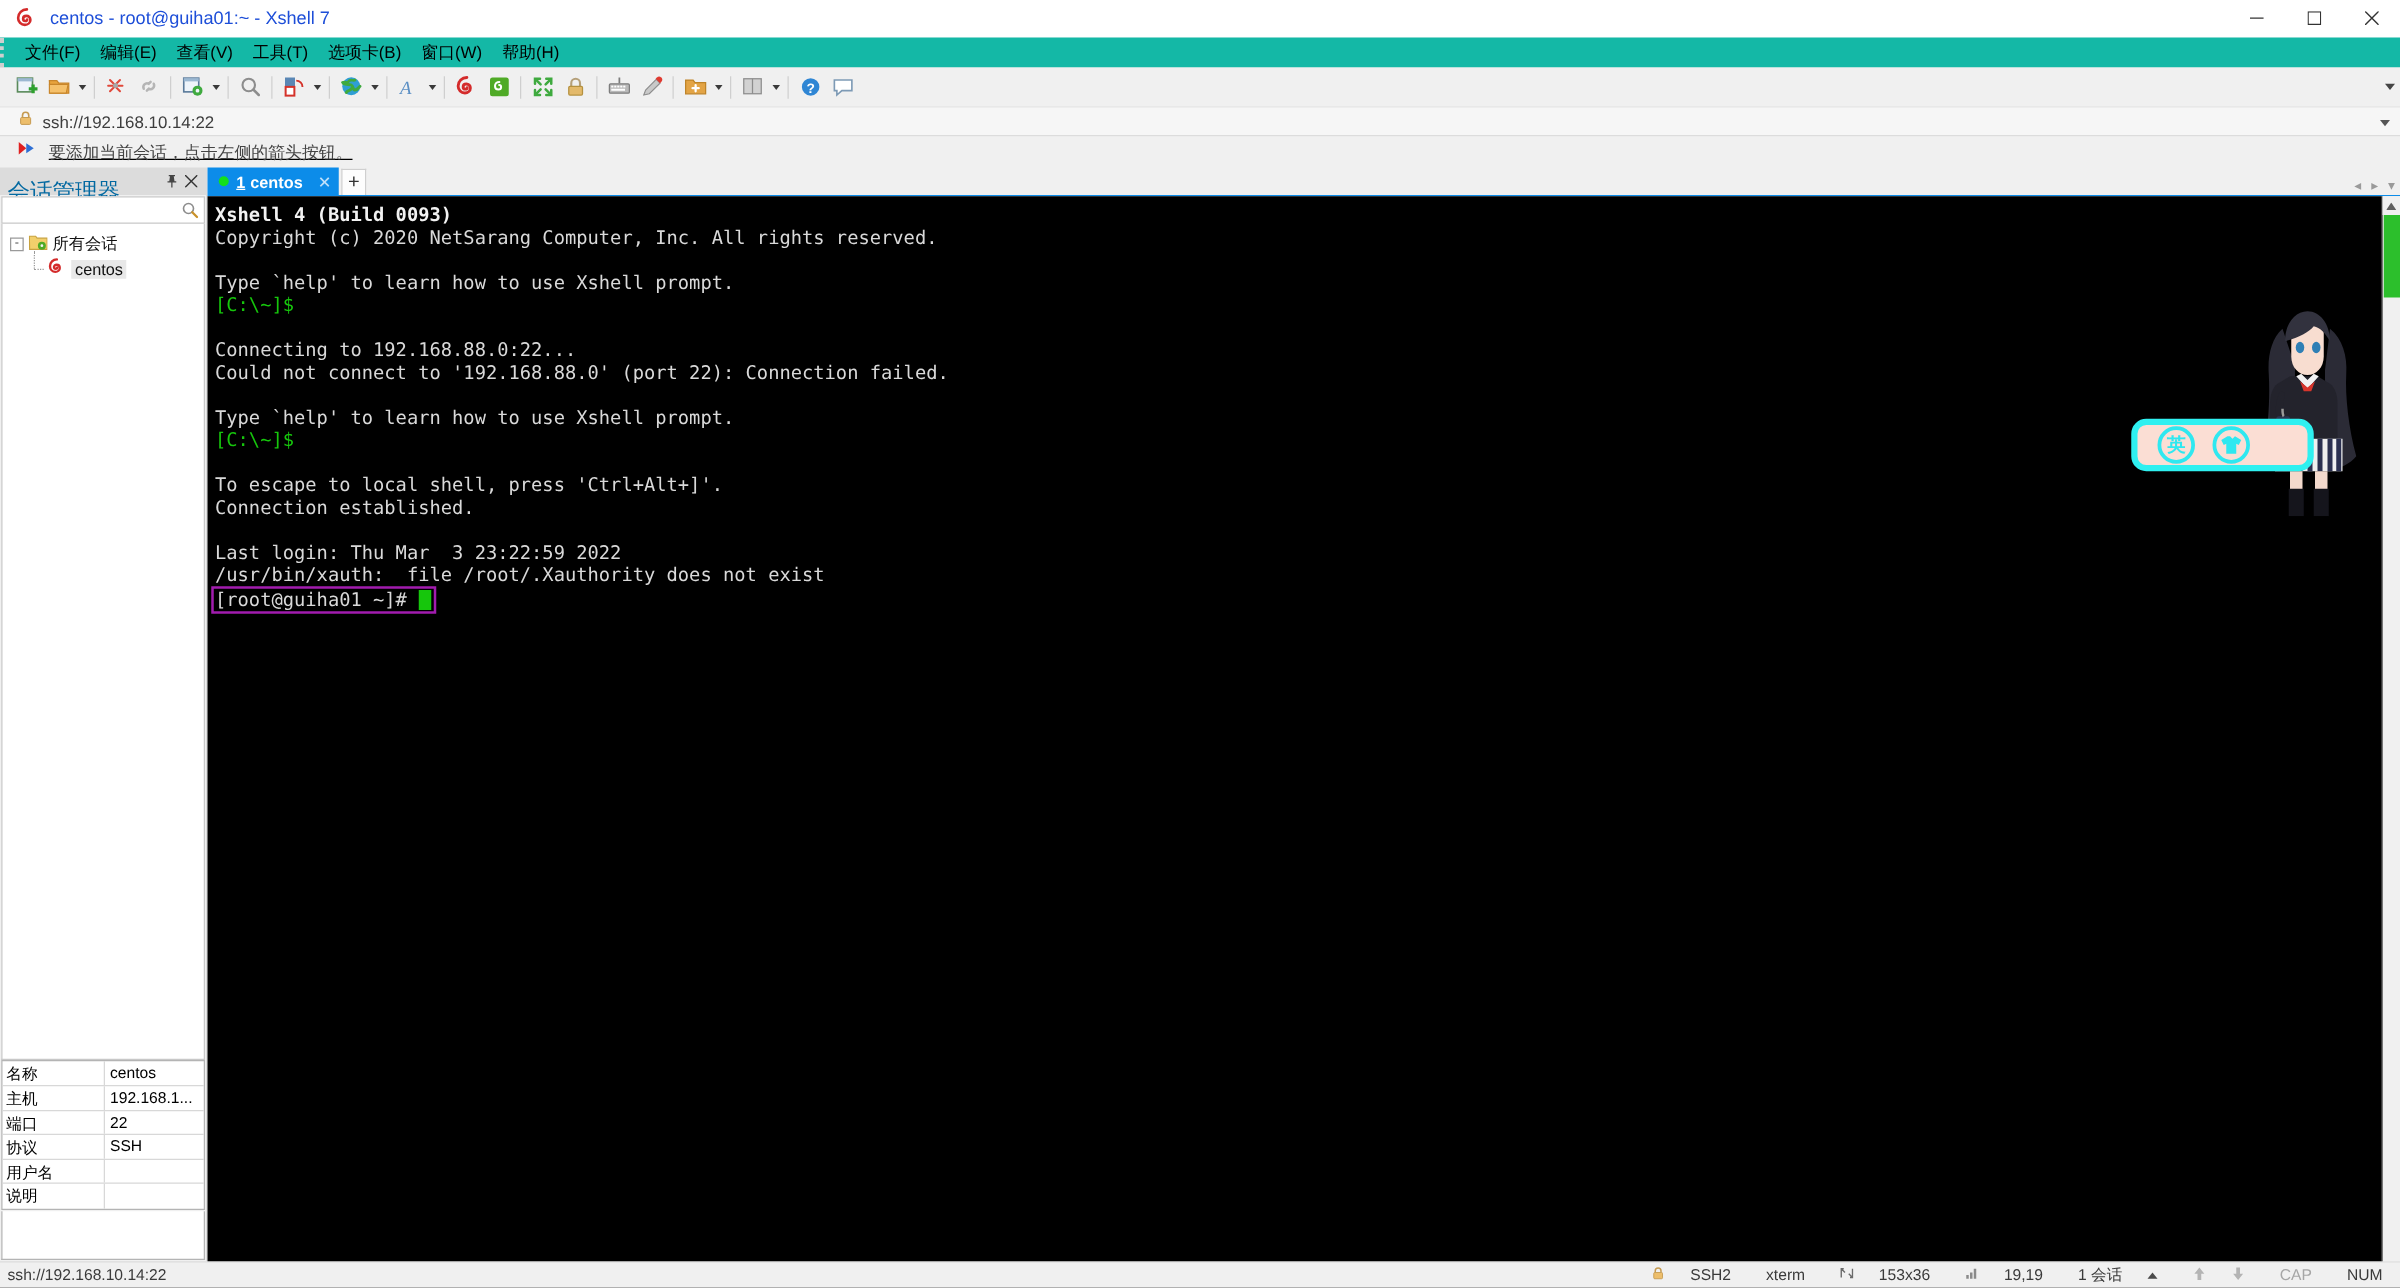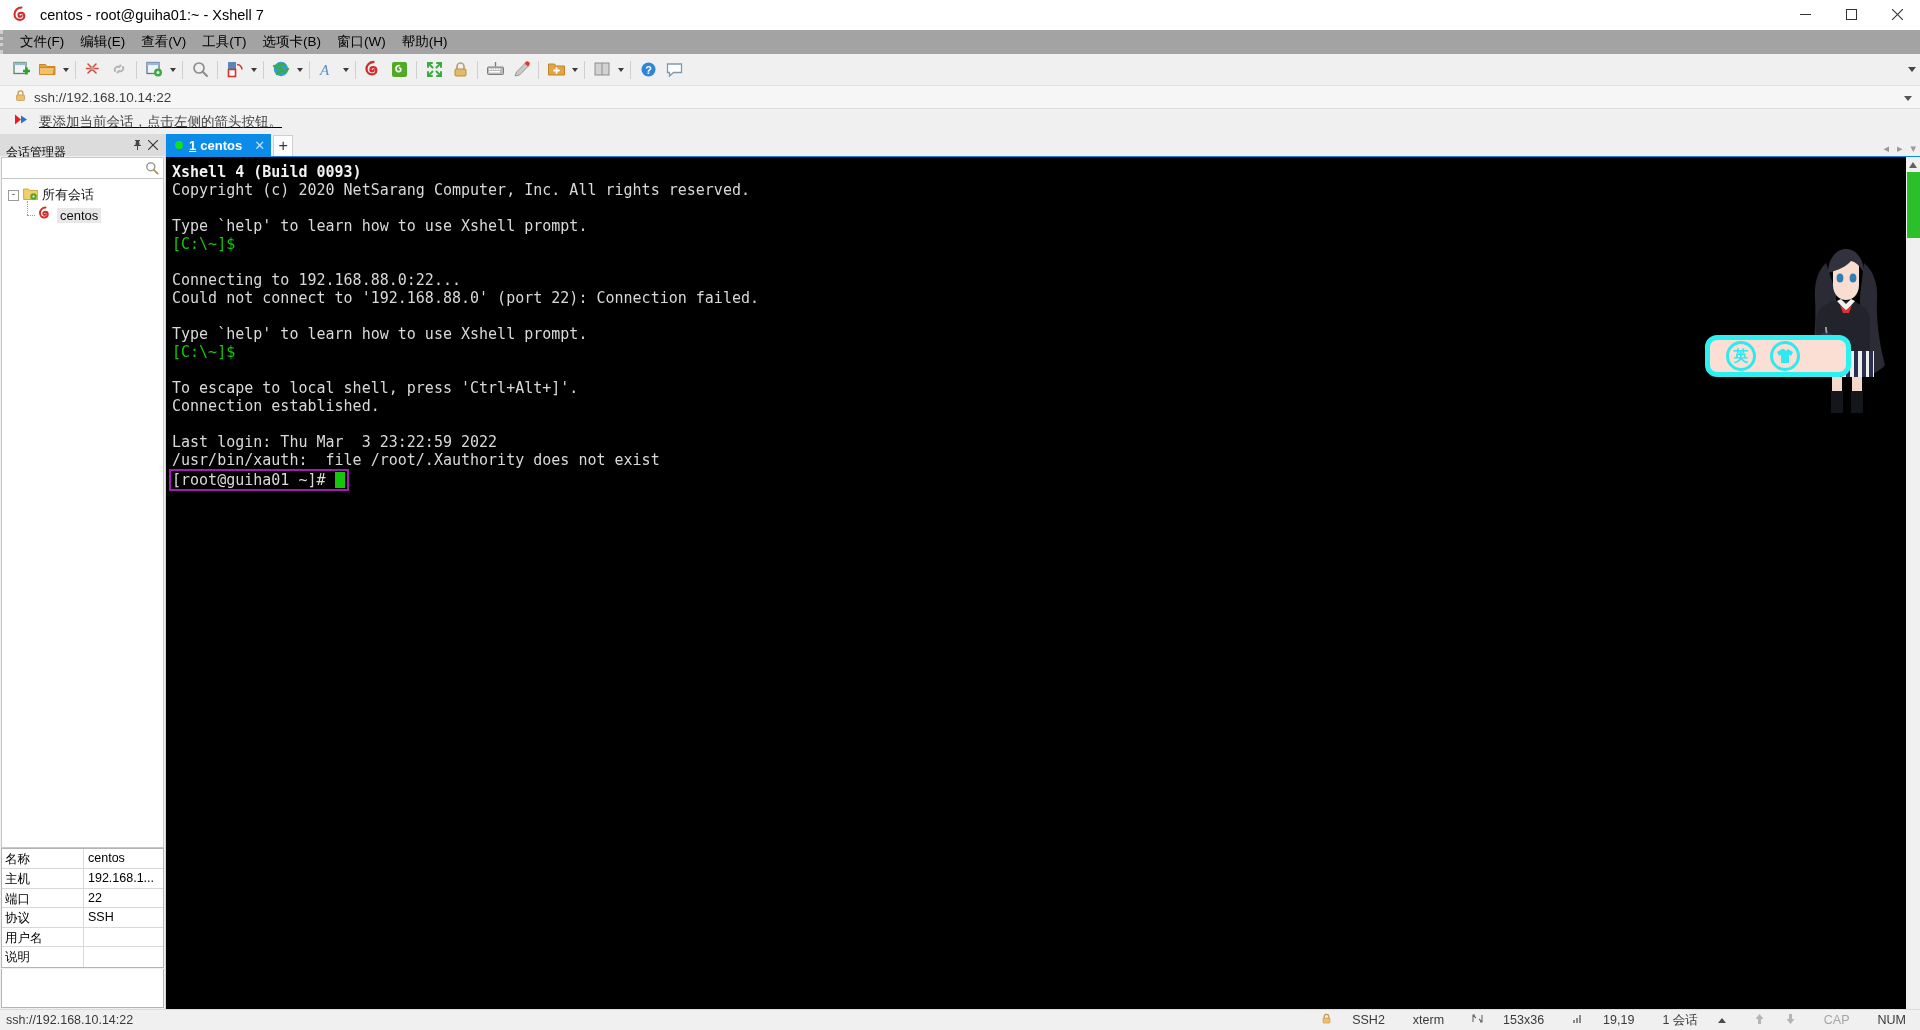--- a/index.html
+++ b/index.html
@@ -11,29 +11,29 @@
   }
   .app { width: 1920px; height: 1030px; display: flex; flex-direction: column; background:#f0f0f0; }
 
   
   .titlebar {
     height: 30px; display: flex; align-items: center;
     background: #ffffff; flex: 0 0 30px;
     border-bottom: 1px solid #ffffff;
   }
   .tb-icon { width: 30px; height: 30px; display:flex; align-items:center; justify-content:center; margin-left:6px;}
-  .tb-title { font-size: 14.5px; color:#000000; margin-left:4px; letter-spacing:0px;}
+  .tb-title { font-size: 14.5px; color:#1d4ed8; margin-left:4px; letter-spacing:0px;}
   .tb-spacer { flex:1 1 auto; }
   .win-btn { width: 46px; height: 30px; display:flex; align-items:center; justify-content:center; color:#2b2b2b; }
   .win-btn svg { display:block; }
 
   
   .menubar {
     height: 24px; display:flex; align-items:center; flex: 0 0 24px;
-    background:#a3a3a3; padding-left: 10px;
+    background:#14b8a6; padding-left: 10px;
     border-left: 3px dotted #cfcfcf;
   }
   .menu-item { font-size: 13.5px; color:#000; padding: 2px 7px; margin-right:2px; white-space:nowrap; }
 
   
   .toolbar {
     height: 31px; display:flex; align-items:center; flex: 0 0 31px;
     background:#f0f0f0; padding-left: 8px; position:relative;
   }
   .tool { width:26px; height:25px; display:flex; align-items:center; justify-content:center; }
@@ -59,21 +59,21 @@
     background:#f0f0f0; padding-left: 14px; text-decoration: underline;
   }
   .notice-text { font-size:13.5px; color:#444; margin-left:8px; }
 
   
   .body { flex:1 1 auto; display:flex; min-height:0; background:#f0f0f0; }
 
   
   .sidebar { width: 166px; flex:0 0 166px; display:flex; flex-direction:column; background:#f0f0f0; border-right:1px solid #d6d6d6;}
   .sb-header { height:22px; flex:0 0 22px; display:flex; align-items:center; background:#dcdcdc; padding:0 4px 0 6px;}
-  .sb-title { font-size:12px; color:#000000; flex:1 1 auto;margin-top:15px; }
+  .sb-title { font-size:18px; color:#0369a1; flex:1 1 auto;margin-top:15px; }
   .sb-hbtn { width:16px; height:18px; display:flex; align-items:center; justify-content:center; color:#333; font-size:13px;}
   .sb-search { height:22px; flex:0 0 22px; background:#fff; border:1px solid #c8c8c8; margin:1px 1px 0 1px; display:flex; align-items:center; position:relative;}
   .sb-search-icon { position:absolute; right:4px; top:3px; }
   .sb-tree { flex:1 1 auto; background:#fff; border:1px solid #c8c8c8; border-top:none; margin:0 1px; padding-top:6px; overflow:hidden; font-size:13px;}
   .tree-row { display:flex; align-items:center; height:20px; padding-left:6px; }
   .tree-toggle { width:11px; height:11px; border:1px solid #9a9a9a; background:#fff; display:flex; align-items:center; justify-content:center; font-size:9px; line-height:9px; color:#333; margin-right:4px; font-family:"Liberation Mono", monospace;}
   .tree-lbl { margin-left:4px; color:#111; }
   .tree-child { padding-left: 22px; }
   .tree-elbow { width:14px; height:20px; position:relative; }
   .tree-elbow:before{content:""; position:absolute; left:3px; top:-4px; bottom:10px; border-left:1px dotted #9a9a9a;}

